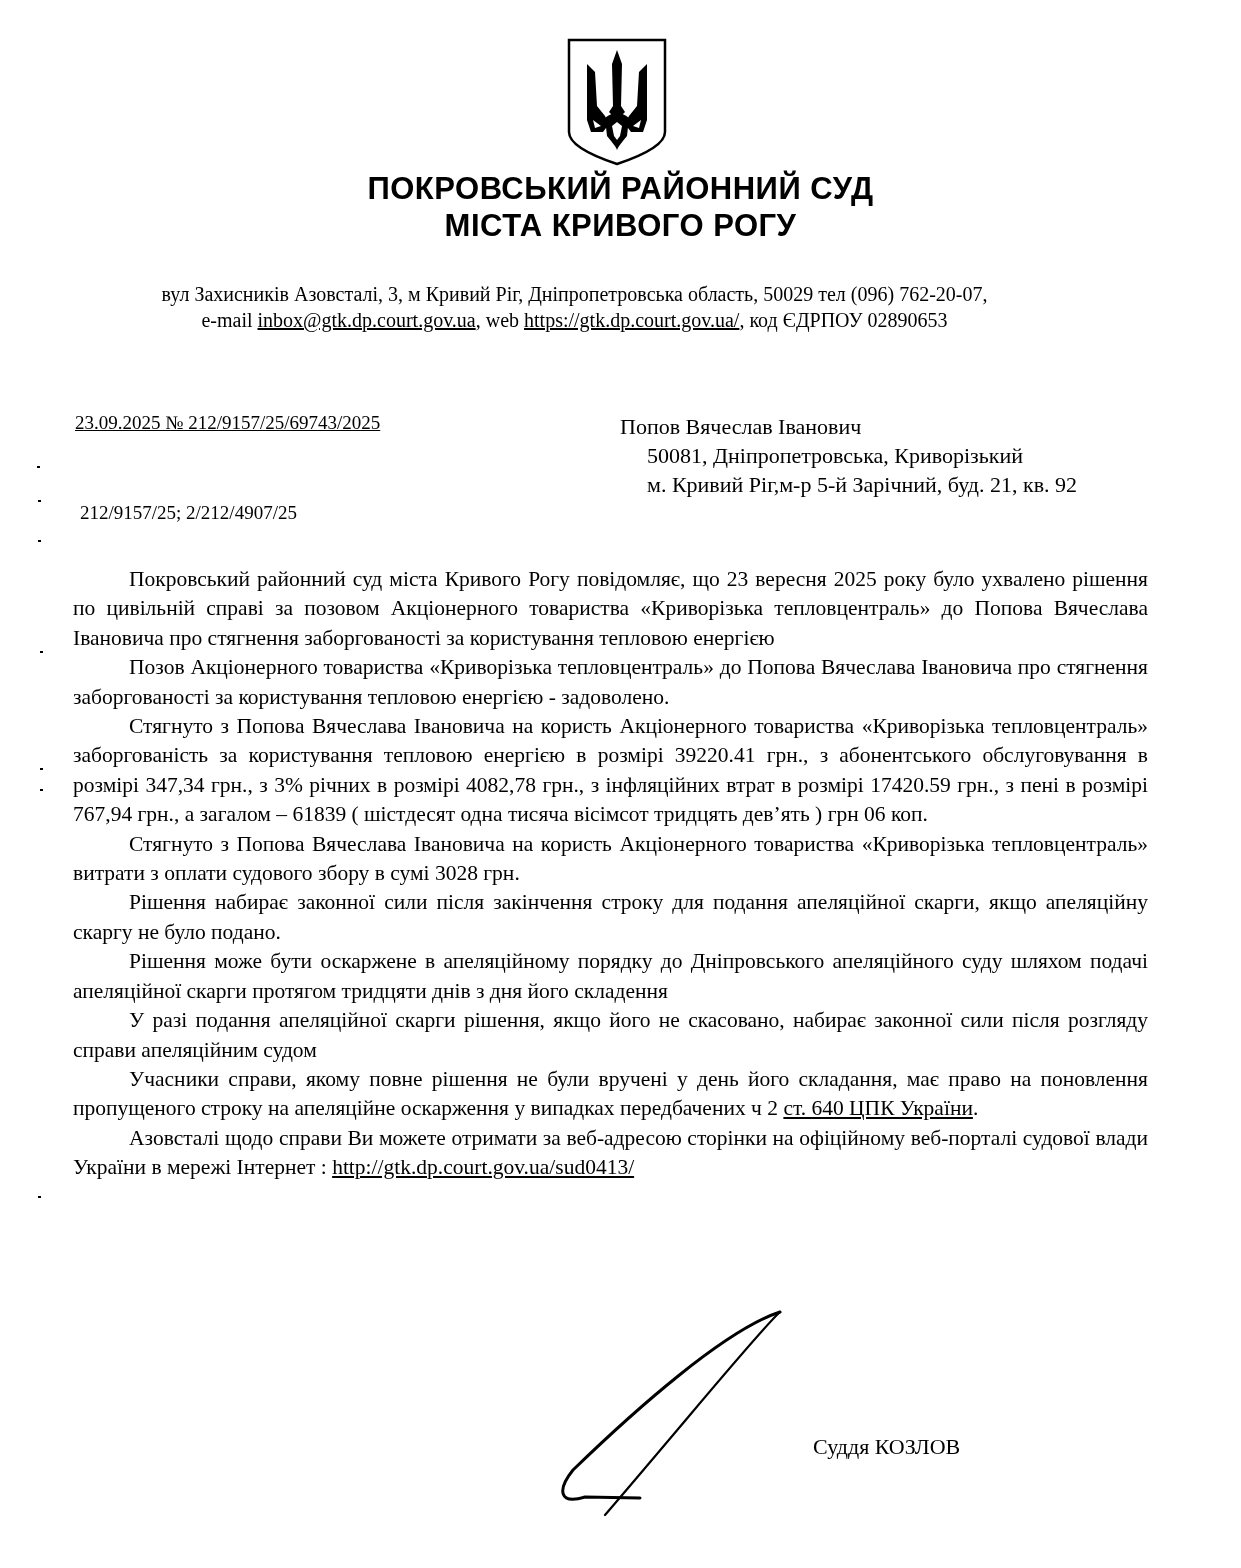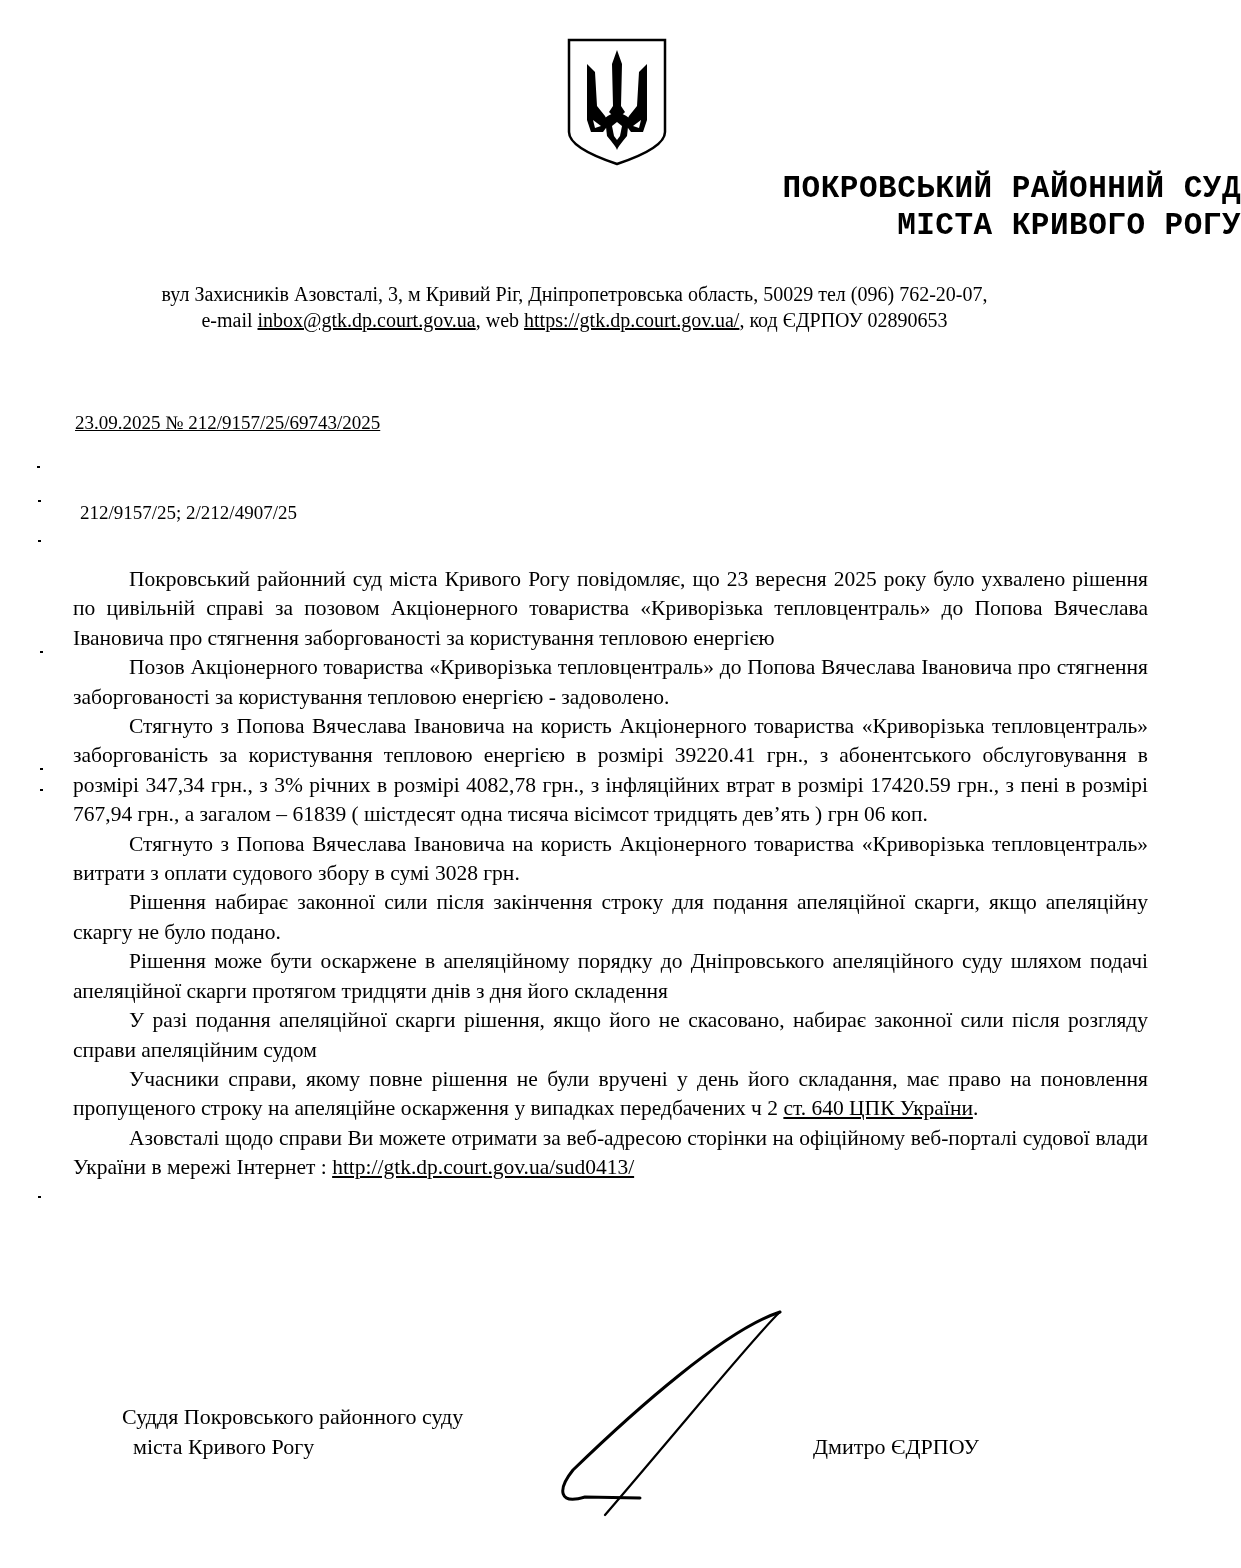--- a/index.html
+++ b/index.html
@@ -1,21 +1,21 @@
 <!DOCTYPE html>
 <html><head>
   <meta charset="utf-8">
   <style>
     html, body { margin: 0; padding: 0; background: #ffffff; }
     body { width: 1241px; height: 1568px; position: relative; overflow: hidden; color: #000; font-family: "Liberation Serif", "DejaVu Serif", serif; }
     .page { position: absolute; left: 0; top: 0; width: 1241px; height: 1568px; }
 
     .emblem { position: absolute; left: 565px; top: 36px; width: 104px; height: 132px; }
 
-    .court-title { position: absolute; left: 0; width: 1241px; text-align: right; font-family: Liberation Mono, monospace; font-weight: bold; font-size: 31px; letter-spacing: 0.5px; }
+    .court-title { position: absolute; left: 0; width: 1241px; text-align: center; font-family: Liberation Sans, sans-serif; font-weight: bold; font-size: 31px; letter-spacing: 0.5px; }
     .court-title.l1 { top: 171px; }
     .court-title.l2 { top: 208px; }
 
     .contacts { position: absolute; left: 0; width: 1149px; text-align: center; font-size: 20px; }
     .contacts.l1 { top: 283px; }
     .contacts.l2 { top: 309px; font-family: Liberation Serif, serif; }
     .u { text-decoration: underline; }
 
     .outnum { position: absolute; left: 75px; top: 412px; font-size: 19px; text-decoration: underline; text-align: right; }
     .casenums { position: absolute; left: 80px; top: 502px; font-size: 19px; }
@@ -51,20 +51,25 @@
   <div class="court-title l2">МІСТА КРИВОГО РОГУ</div>
 
   <div class="contacts l1">вул  Захисників Азовсталі, 3, м  Кривий Ріг,  Дніпропетровська область, 50029 тел  (096) 762-20-07,</div>
   <div class="contacts l2">
     <span>e-mail  </span><span class="u">inbox@gtk.dp.court.gov.ua</span><span>,  web  </span><span class="u">https://gtk.dp.court.gov.ua/</span><span>, код ЄДРПОУ 02890653</span>
   </div>
 
   <div class="outnum">23.09.2025 № 212/9157/25/69743/2025</div>
   <div class="casenums">212/9157/25; 2/212/4907/25</div>
 
+  <div class="addressee">
+    <span>Попов Вячеслав Іванович</span>
+    <span class="indent">50081, Дніпропетровська, Криворізький</span>
+    <span class="indent">м. Кривий Ріг,м-р 5-й Зарічний, буд. 21, кв. 92</span>
+  </div>
 
   <div class="margin-dot" style="left:37px;top:466px;"></div>
   <div class="margin-dot" style="left:38px;top:500px;"></div>
   <div class="margin-dot" style="left:38px;top:540px;"></div>
   <div class="margin-dot" style="left:40px;top:651px;"></div>
   <div class="margin-dot" style="left:40px;top:768px;"></div>
   <div class="margin-dot" style="left:40px;top:789px;"></div>
   <div class="margin-dot" style="left:38px;top:1196px;"></div>
 
   <div class="body">
@@ -72,24 +77,20 @@
     <p>Позов Акціонерного товариства «Криворізька тепловцентраль» до Попова Вячеслава Івановича про стягнення заборгованості за користування тепловою енергією - задоволено.</p>
     <p>Стягнуто з Попова Вячеслава Івановича на користь Акціонерного товариства «Криворізька тепловцентраль» заборгованість за користування тепловою енергією в розмірі 39220.41 грн., з абонентського обслуговування в розмірі 347,34 грн., з 3% річних в розмірі 4082,78 грн., з інфляційних втрат в розмірі 17420.59 грн., з пені в розмірі 767,94 грн., а загалом – 61839 ( шістдесят одна тисяча вісімсот тридцять дев’ять  ) грн  06 коп.</p>
     <p>Стягнуто з Попова Вячеслава Івановича на користь Акціонерного товариства «Криворізька тепловцентраль» витрати з оплати судового збору в сумі 3028 грн.</p>
     <p>Рішення набирає законної сили після закінчення строку для подання апеляційної скарги, якщо апеляційну скаргу не було подано.</p>
     <p>Рішення може бути оскаржене в апеляційному порядку до Дніпровського апеляційного суду шляхом подачі апеляційної скарги протягом тридцяти днів з дня його складення</p>
     <p>У разі подання апеляційної скарги рішення, якщо його не скасовано, набирає законної сили після розгляду справи апеляційним судом</p>
     <p><span>Учасники справи, якому повне рішення не були вручені у день його складання, має право на поновлення пропущеного строку на апеляційне оскарження у випадках передбачених ч 2 </span><span class="u">ст. 640 ЦПК України</span><span>.</span></p>
     <p><span>Азовсталі щодо справи Ви можете отримати за веб-адресою сторінки на офіційному веб-порталі судової влади України в мережі Інтернет : </span><span class="u">http://gtk.dp.court.gov.ua/sud0413/</span></p>
   </div>
 
-  <div class="sig-title">
-    <span>Суддя Покровського районного суду</span>
-    <span class="l2">міста Кривого Рогу</span>
-  </div>
 
   <svg class="signature" viewBox="0 0 250 220">
     <path d="M235 12 C 180 30, 90 110, 28 170 C 12 190, 14 205, 40 197 L 95 198" fill="none" stroke="#000" stroke-width="3" stroke-linecap="round"></path>
     <path d="M235 12 C 215 30, 150 110, 60 215" fill="none" stroke="#000" stroke-width="2.2" stroke-linecap="round"></path>
   </svg>
 
-  <div class="sig-name">Дмитро ЄДРПОУ</div>
+  <div class="sig-name">Суддя КОЗЛОВ</div>
 </div>
 
 </body></html>

